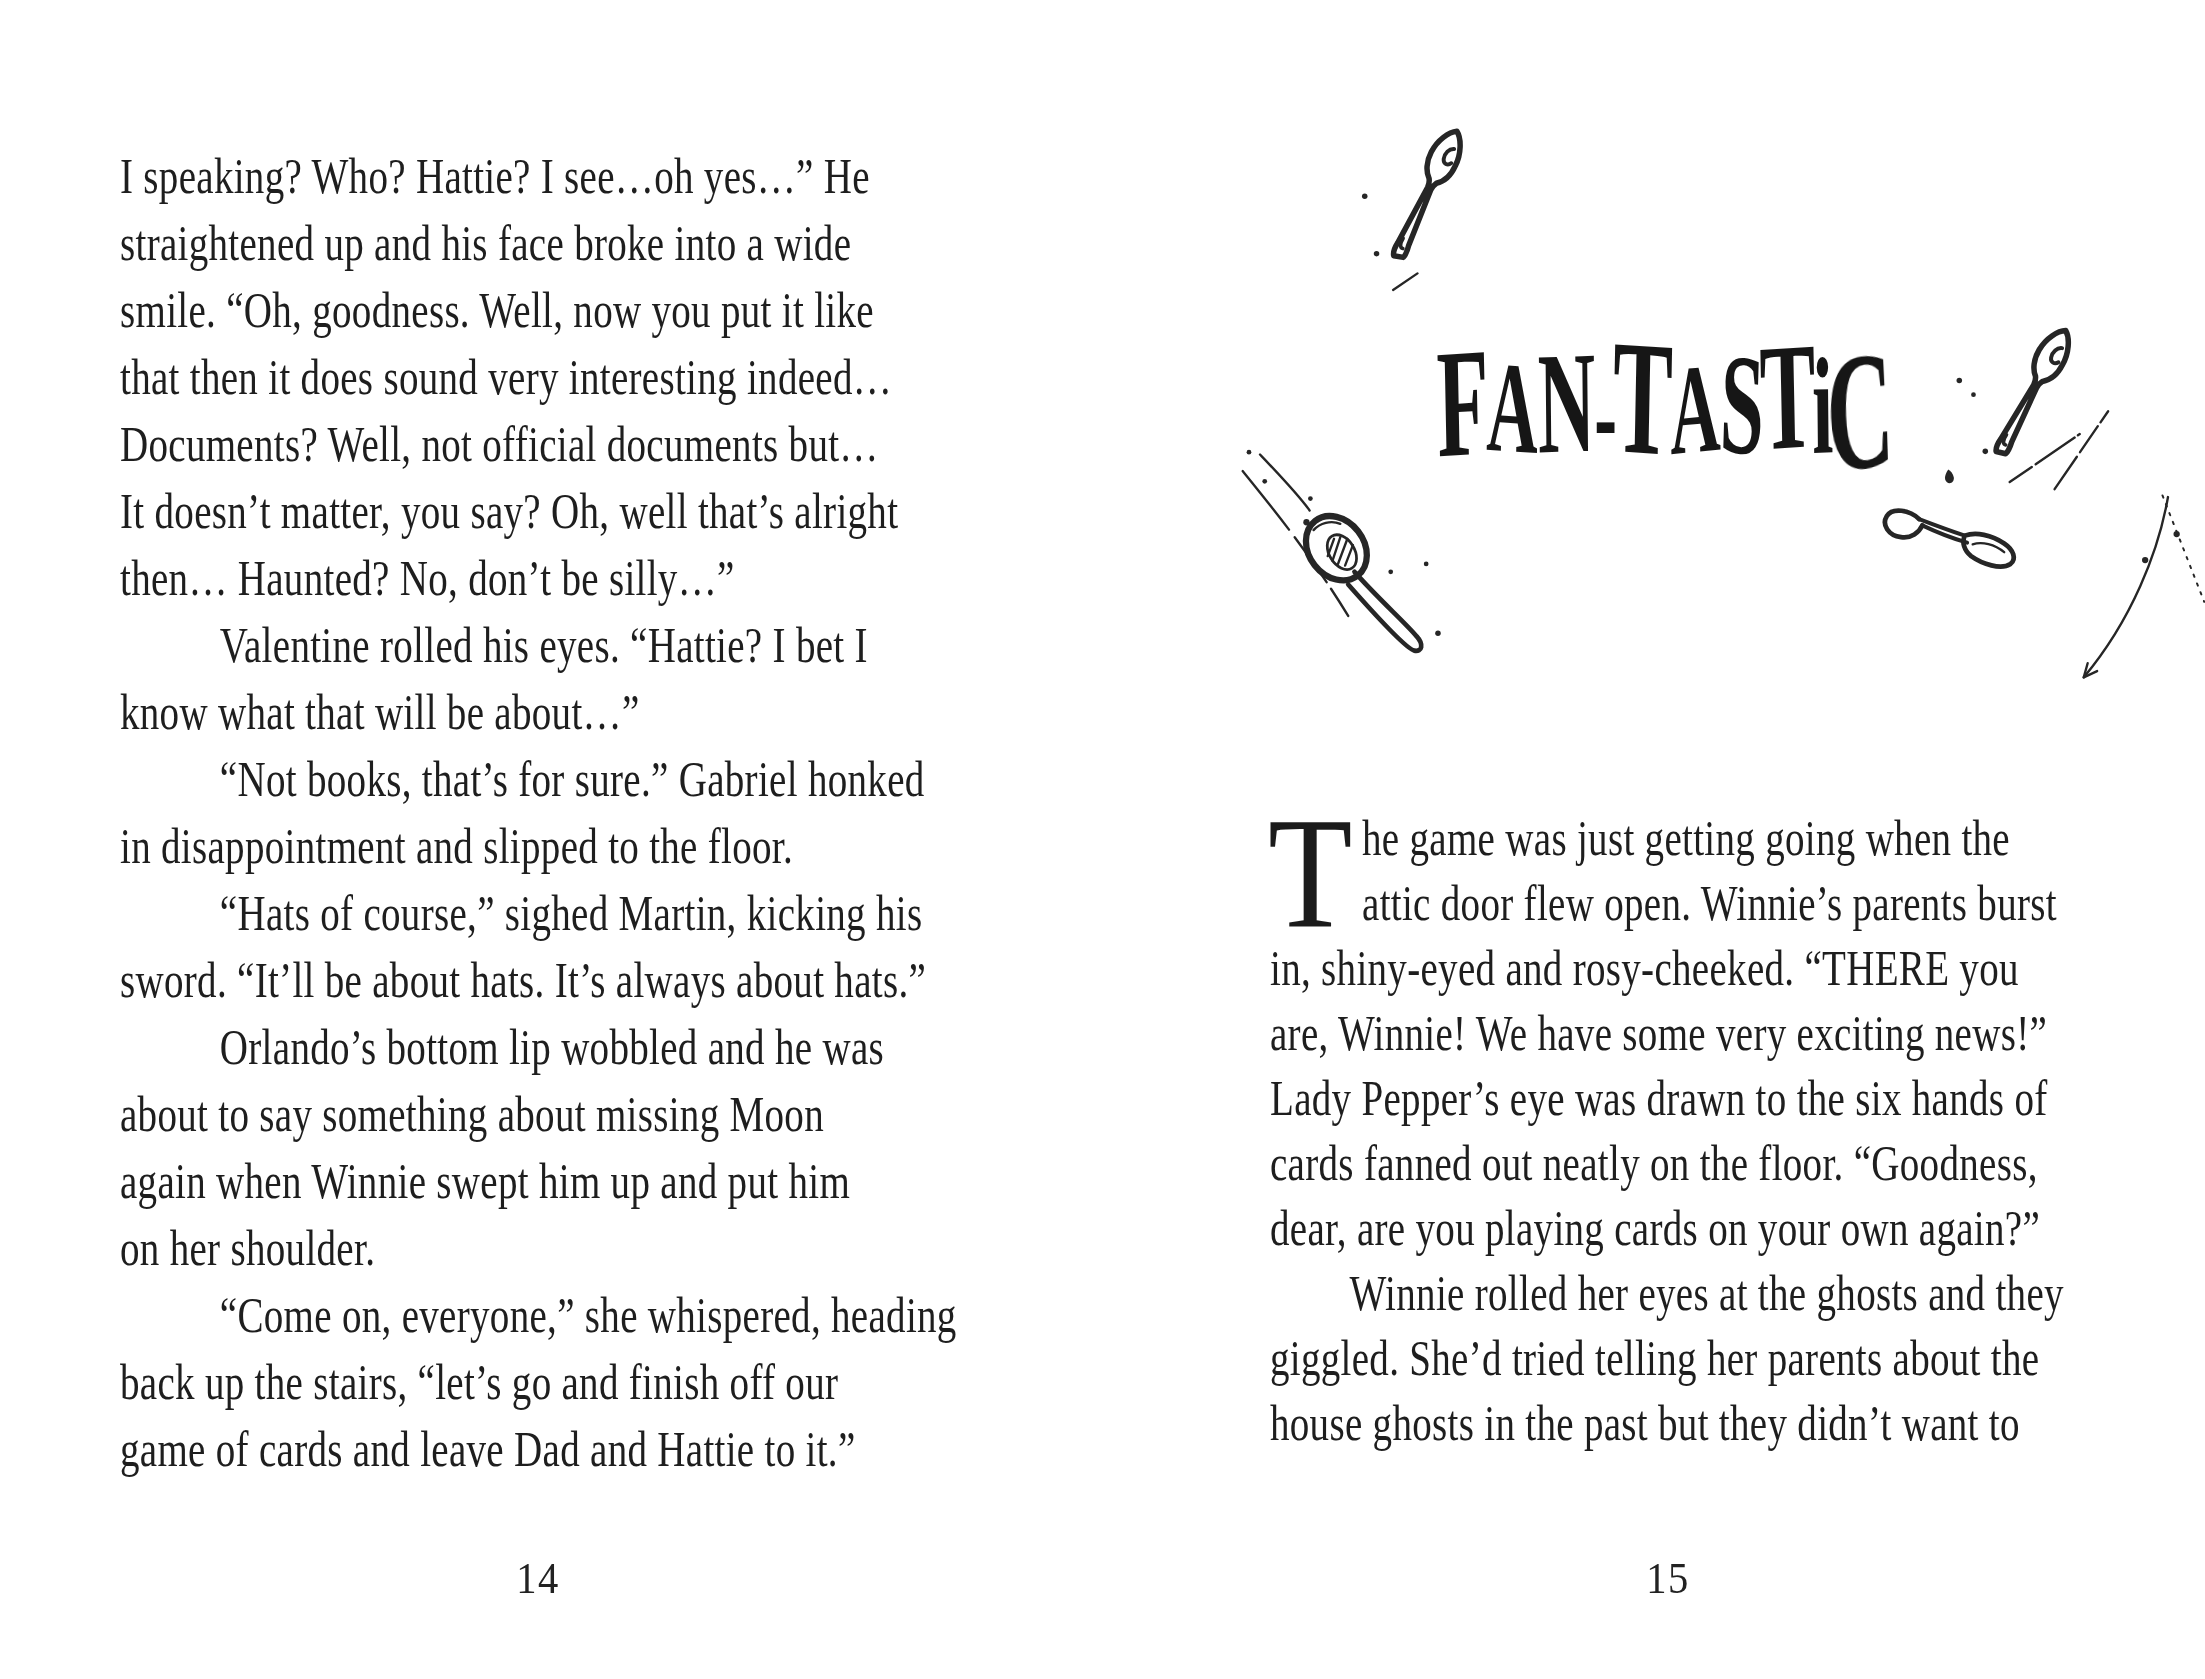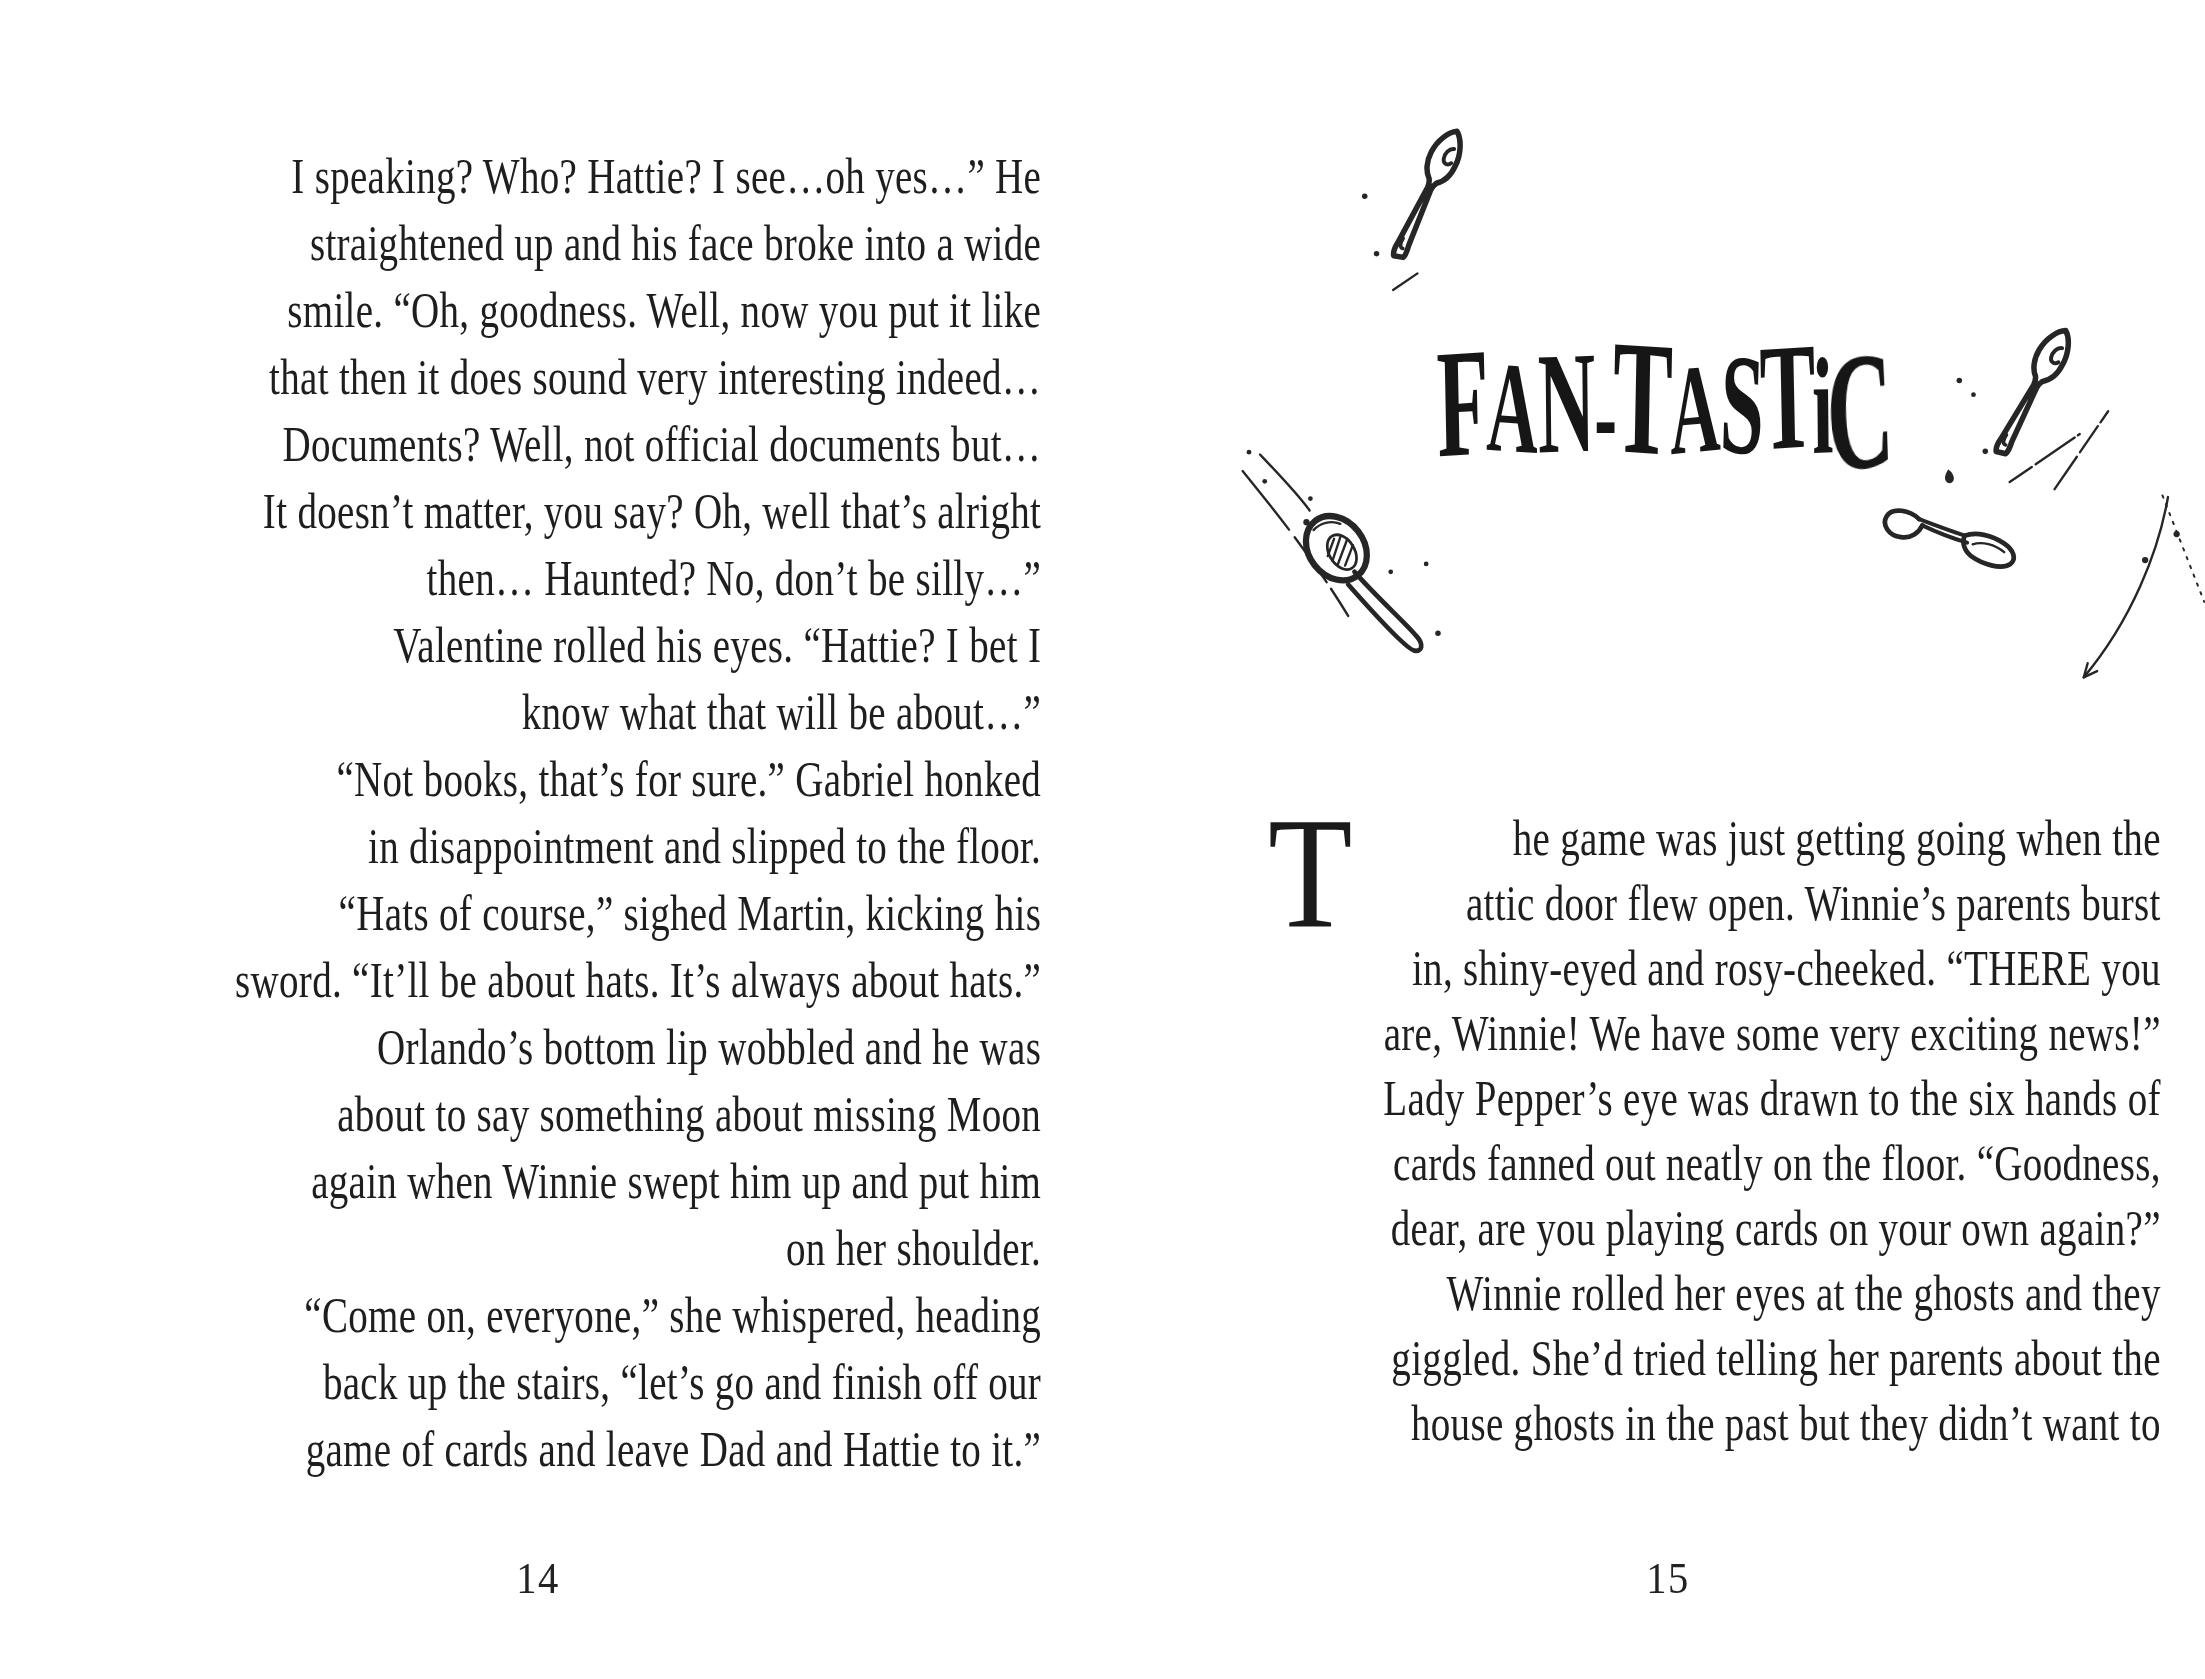--- a/index.html
+++ b/index.html
@@ -1,17 +1,17 @@
 <!DOCTYPE html>
 <html style="font-size:12.6px"><head>
 <meta charset="utf-8">
 <style>
   html,body{margin:0;padding:0;background:#ffffff;}
   #spread{position:relative;width:2205px;height:1680px;background:#ffffff;overflow:hidden;
-          font-family:"Liberation Serif","DejaVu Serif",serif;color:#1e1e1e;text-align:right;}
+          font-family:"Liberation Serif","DejaVu Serif",serif;color:#1e1e1e;}
   .abs{position:absolute;}
   
   .textblock{transform-origin:0 0;white-space:nowrap;}
   .tb-left{transform:scaleX(0.78);}
   .tb-right{transform:scaleX(0.78);}
   .bodyline{font-size:50px;line-height:67px;letter-spacing:0.4px;}
   .tb-right .bodyline{line-height:65px;}
   .bodyline[data-indent="true"]{padding-left:128px;}
   .tb-right .bodyline[data-indent="true"]{padding-left:102px;}
   .bodyline[data-hang="true"]{padding-left:118px;}

